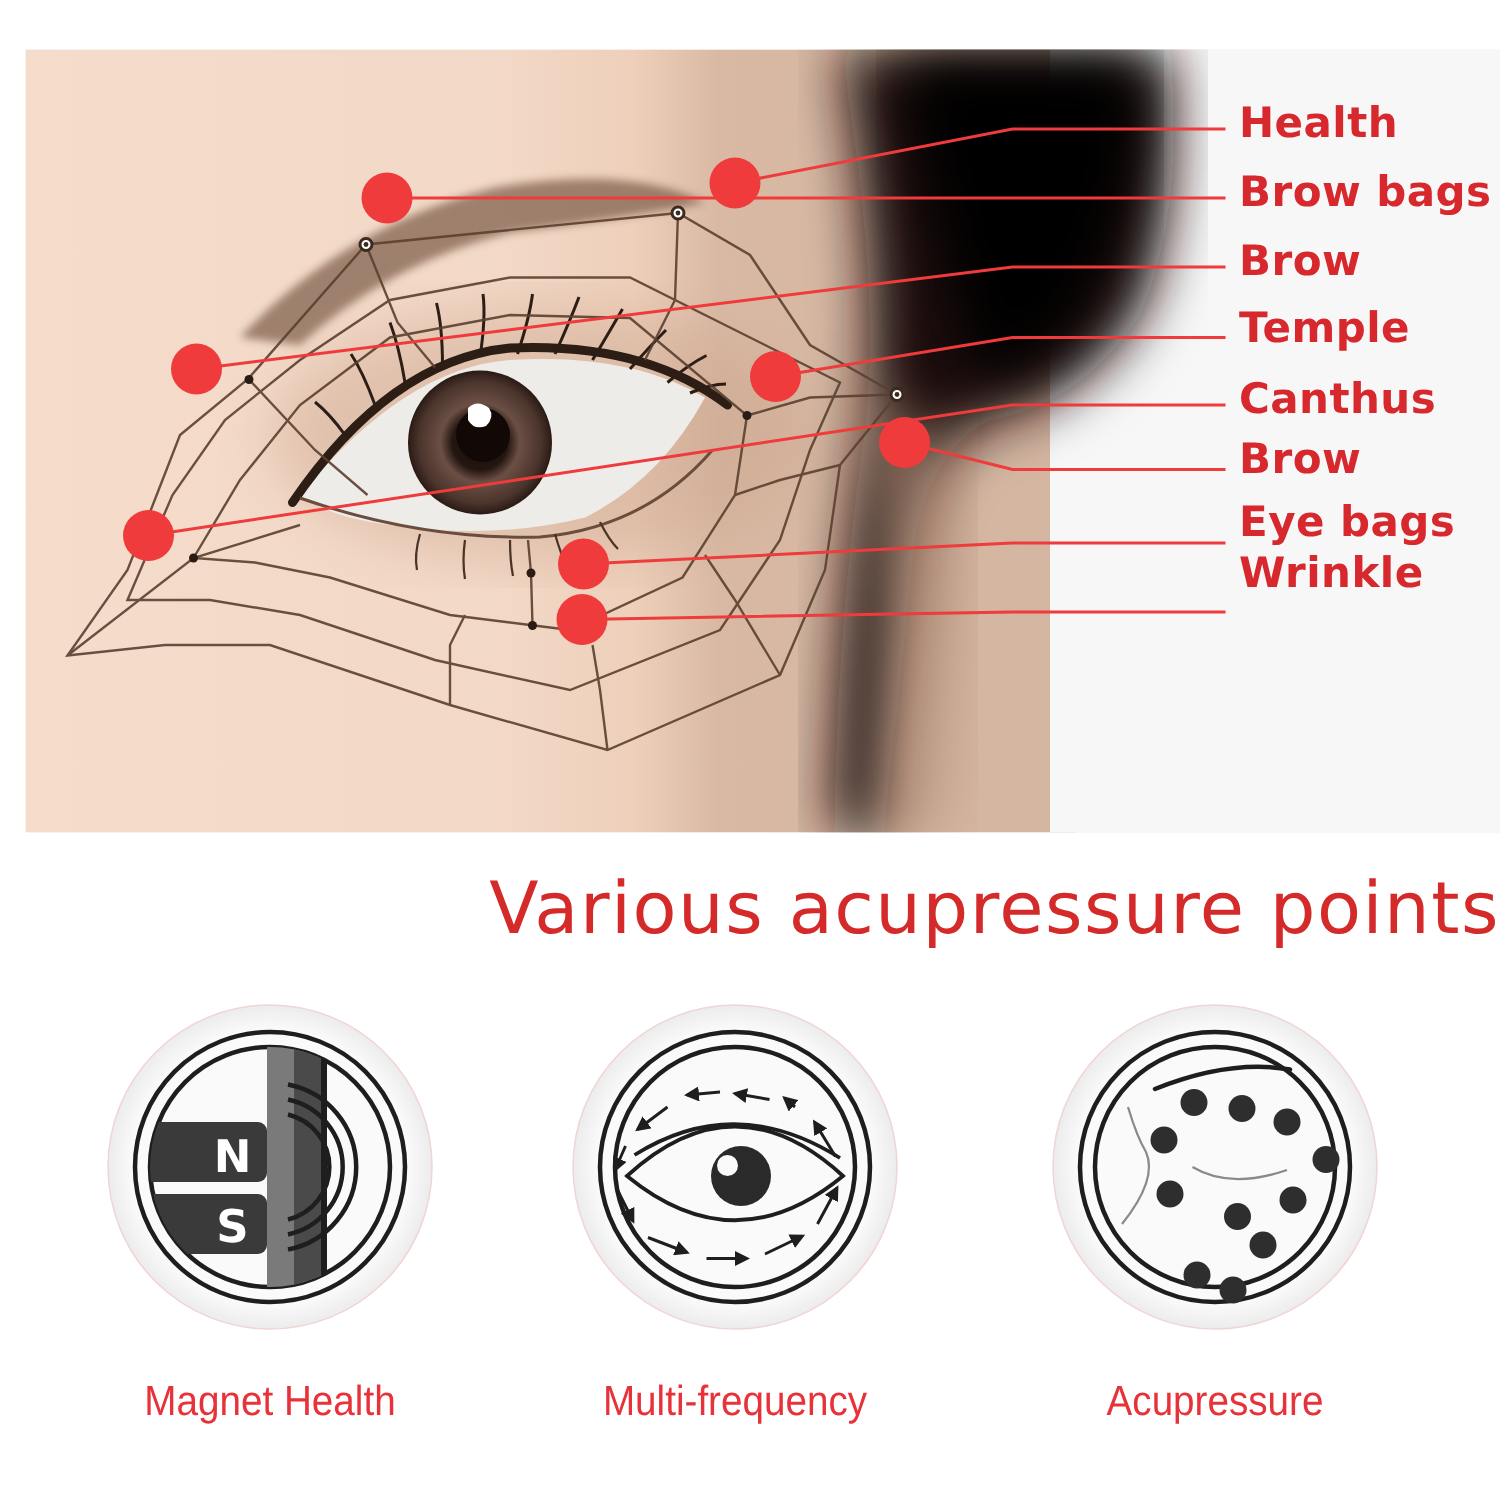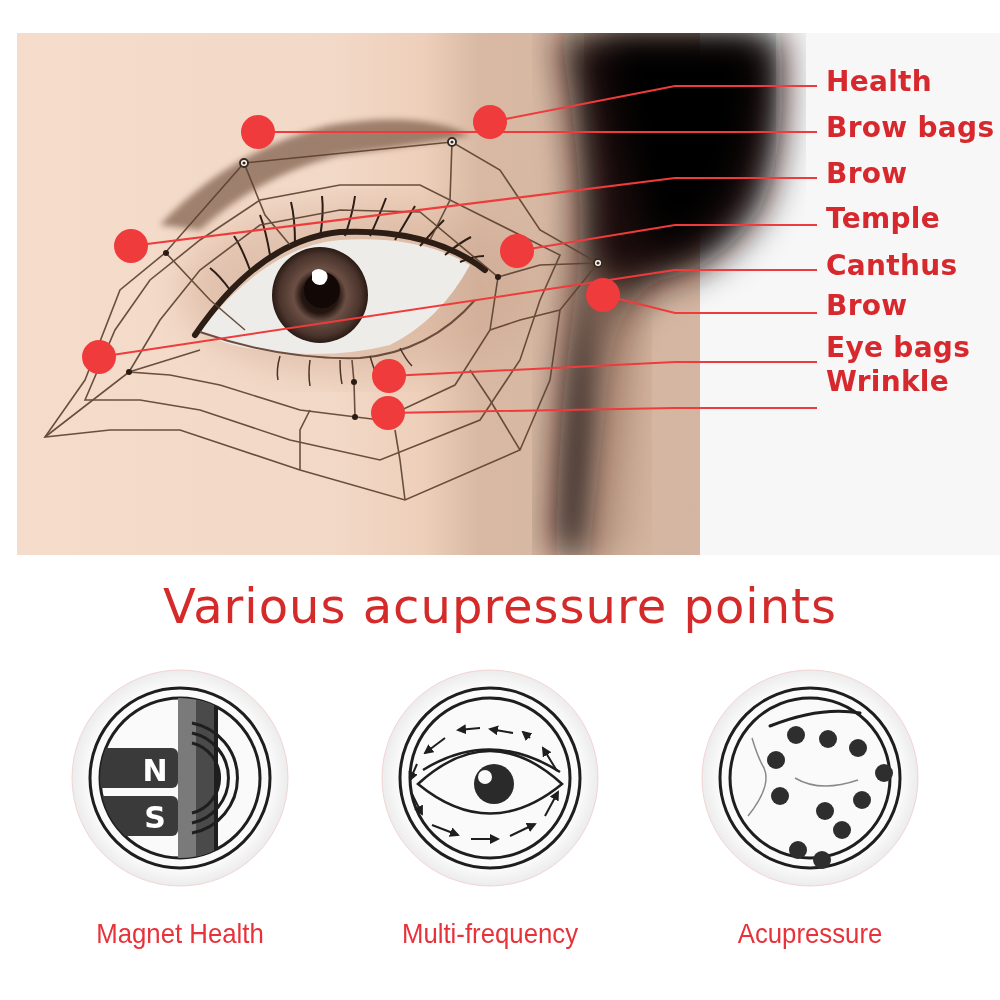--- a/index.html
+++ b/index.html
@@ -1,20 +1,20 @@
 <!DOCTYPE html>
 <html><head>
 <meta charset="utf-8">
 <style>
   html, body { margin:0; padding:0; background:#ffffff; }
   body { width:1000px; height:1000px; position:relative; overflow:hidden; font-family:"DejaVu Sans", sans-serif; }
   .photo { position:absolute; left:17px; top:33px; width:983px; height:522px; overflow:hidden; }
   .photo svg { position:absolute; left:-17px; top:-33px; }
   .label { position:absolute; left:826px; font-family:"DejaVu Sans", sans-serif; font-weight:bold; font-size:28px; color:#d7282d; line-height:1; white-space:nowrap; letter-spacing:0.3px; }
-  .title { position:absolute; left:0; width:1000px; top:578px; text-align:center; font-family:"DejaVu Sans", sans-serif; font-size:48px; color:#d42a2a; letter-spacing:1px; }
+  .title { position:absolute; left:0; width:1000px; top:578px; text-align:right; font-family:"DejaVu Sans", sans-serif; font-size:48px; color:#d42a2a; letter-spacing:1px; }
   .feature { position:absolute; top:668px; width:240px; height:300px; }
   .feature .badge { position:absolute; left:10px; top:0; width:220px; height:220px; }
   .feature .cap { position:absolute; left:-20px; width:280px; top:250px; text-align:center; font-family:"Liberation Sans", sans-serif; font-size:28px; color:#e8323a; transform:scaleX(0.92); }
 </style>
 </head>
 <body>
 
 <div class="photo">
   <svg width="1000" height="600" viewBox="0 0 1000 600">
     <defs>

